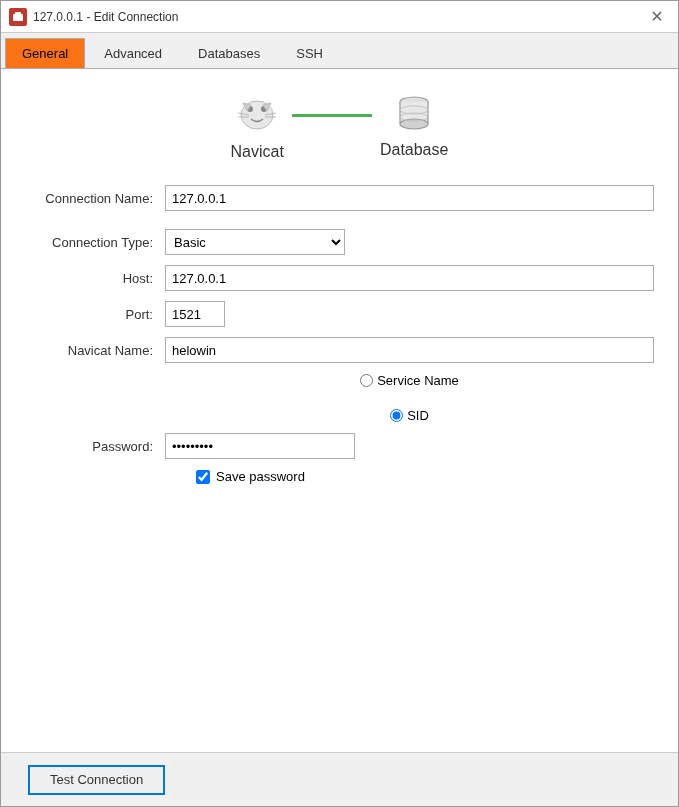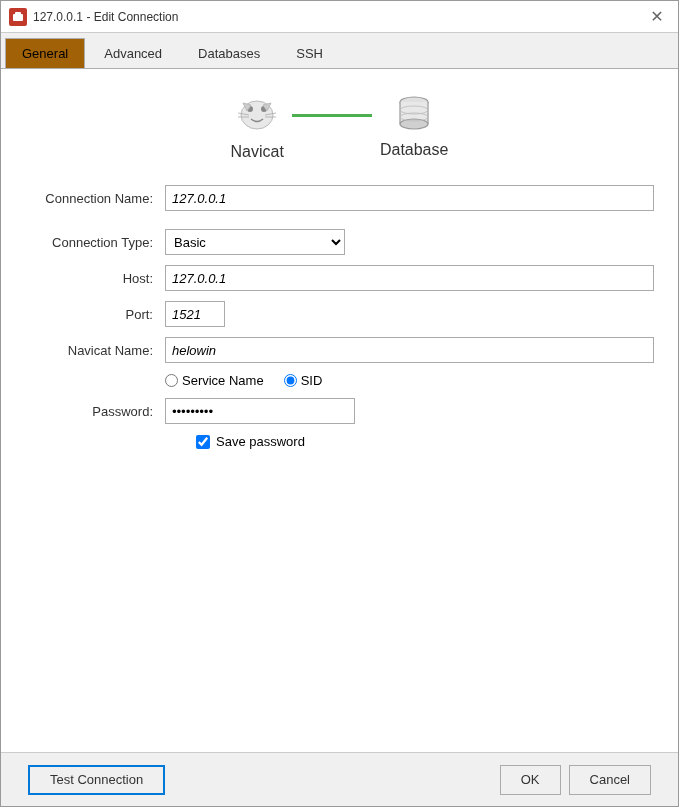--- a/index.html
+++ b/index.html
@@ -81,21 +81,21 @@
       border: 1px solid transparent;
       border-bottom: none;
       margin-right: 2px;
       background: #f0f0f0;
       color: #333;
       height: 30px;
       display: flex;
       align-items: center;
     }
     .tab.active {
-      background: #a16207;
+      background: #f97316;
       border-color: #adadad;
       border-bottom-color: #ffffff;
       color: #000;
       font-weight: normal;
     }
     .content {
       flex: 1;
       background: #ffffff;
       padding: 20px 24px;
       overflow-y: auto;
@@ -146,41 +146,41 @@
       flex-shrink: 0;
     }
     .form-input {
       flex: 1;
       height: 26px;
       border: 1px solid #aaa;
       padding: 2px 6px;
       font-size: 13px;
       background: #fff;
       outline: none;
-      font-style: italic;
     }
     .form-input.port {
       width: 60px;
       flex: none;
     }
     .select-input {
       height: 26px;
       border: 1px solid #aaa;
       padding: 2px 4px;
       font-size: 13px;
       background: #fff;
       width: 180px;
       cursor: pointer;
     }
     .radio-group {
       display: flex;
       align-items: center;
       gap: 20px;
       margin-left: 140px;
       margin-bottom: 10px;
+      flex-direction: column;
     }
     .radio-label {
       display: flex;
       align-items: center;
       gap: 4px;
       font-size: 13px;
       cursor: pointer;
     }
     .checkbox-row {
       display: flex;
@@ -356,18 +356,14 @@
       <label class="checkbox-label">
         <input type="checkbox" checked="" style="">
         <span>Save password</span>
       </label>
     </div>
 
   </div>
 
   <div class="footer">
     <button class="btn btn-test">Test Connection</button>
-    <div class="footer-right">
-      <button class="btn btn-ok">OK</button>
-      <button class="btn btn-cancel">Cancel</button>
-    </div>
   </div>
 </div>
 
 </body></html>

